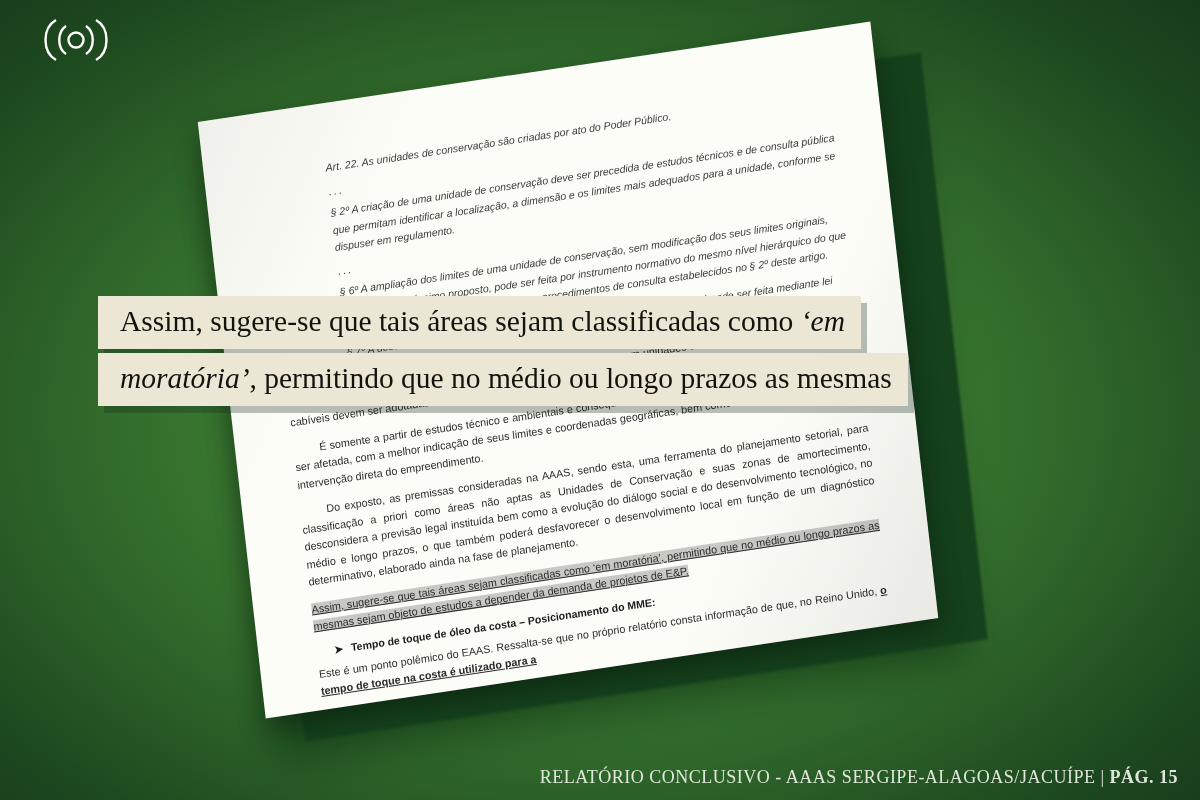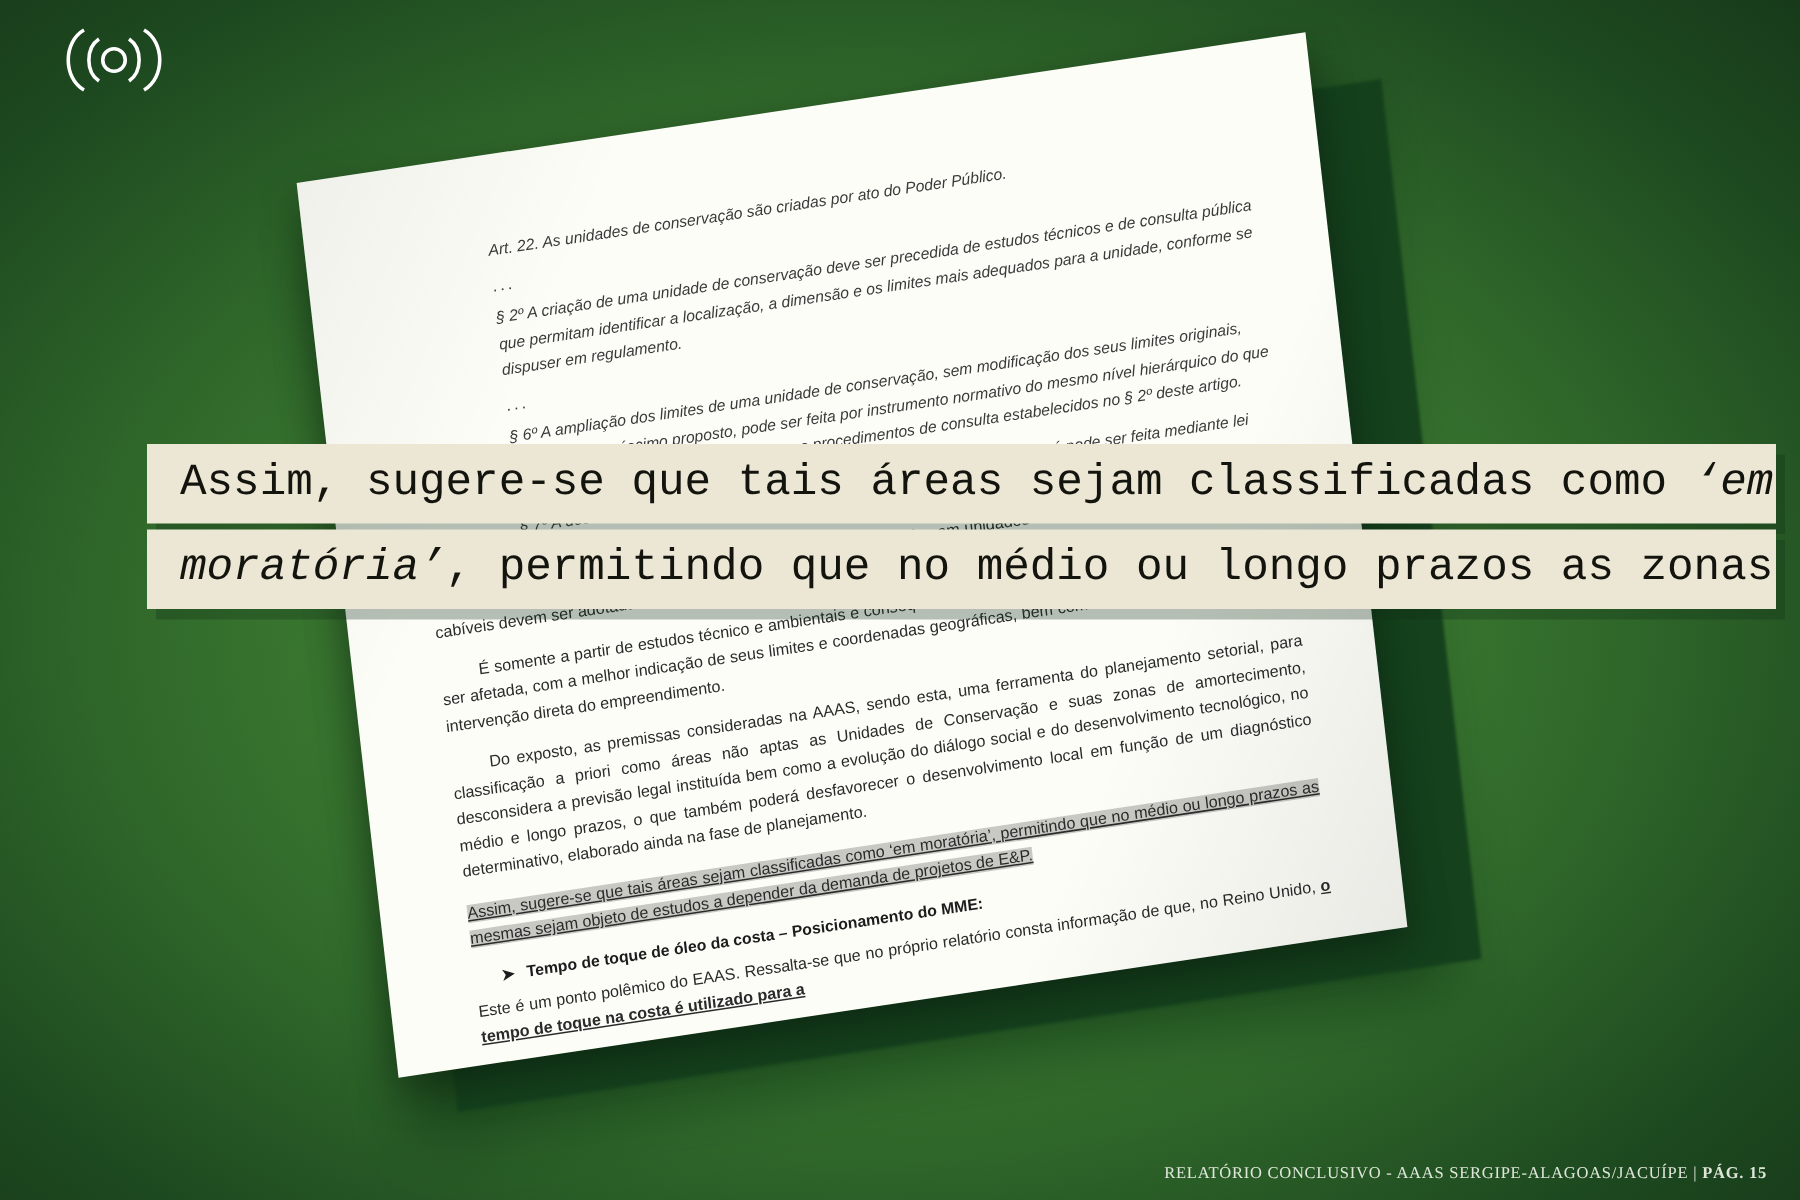--- a/index.html
+++ b/index.html
@@ -140,38 +140,38 @@
     position: absolute;
     left: 98px;
     top: 296px;
     width: 1010px;
     z-index: 5;
   }
   .overlay-quote .line {
     display: table;
     background: #ece7d4;
     color: #14140f;
-    font-family: Liberation Mono, monospace;
+    font-family: Liberation Serif, serif;
     font-size: 29.5px;
     line-height: 1.28;
-    padding: 7px 2px 8px 22px;
+    padding: 7px 16px 8px 22px;
     margin-bottom: 4px;
     box-shadow: 6px 7px 0 rgba(18, 46, 22, .30);
     white-space: nowrap;
   }
   .overlay-quote .line em { font-style: italic; }
 
   
   .footer {
     position: absolute;
     right: 22px;
     bottom: 12px;
     color: #e9eee4;
     font-family: "Liberation Serif", serif;
-    font-size: 11px;
+    font-size: 18px;
     letter-spacing: .5px;
     opacity: .95;
   }
   .footer .pg { font-weight: bold; }
 </style>
 </head>
 <body>
 
 <div class="stage">
 
@@ -221,21 +221,21 @@
     </div>
   </div>
 
   <div class="overlay-quote">
     <div class="line">
       <span>Assim, sugere-se que tais áreas sejam classificadas como </span>
         <em>‘em</em>
     </div>
     <div class="line">
       <em>moratória’</em>
-        <span>, permitindo que no médio ou longo prazos as zonas</span>
+        <span>, permitindo que no médio ou longo prazos as mesmas</span>
     </div>
   </div>
 
   <div class="footer">
     <span>RELATÓRIO CONCLUSIVO - AAAS SERGIPE-ALAGOAS/JACUÍPE | </span><span class="pg">PÁG. 15</span>
   </div>
 
 </div>
 
 </body></html>

